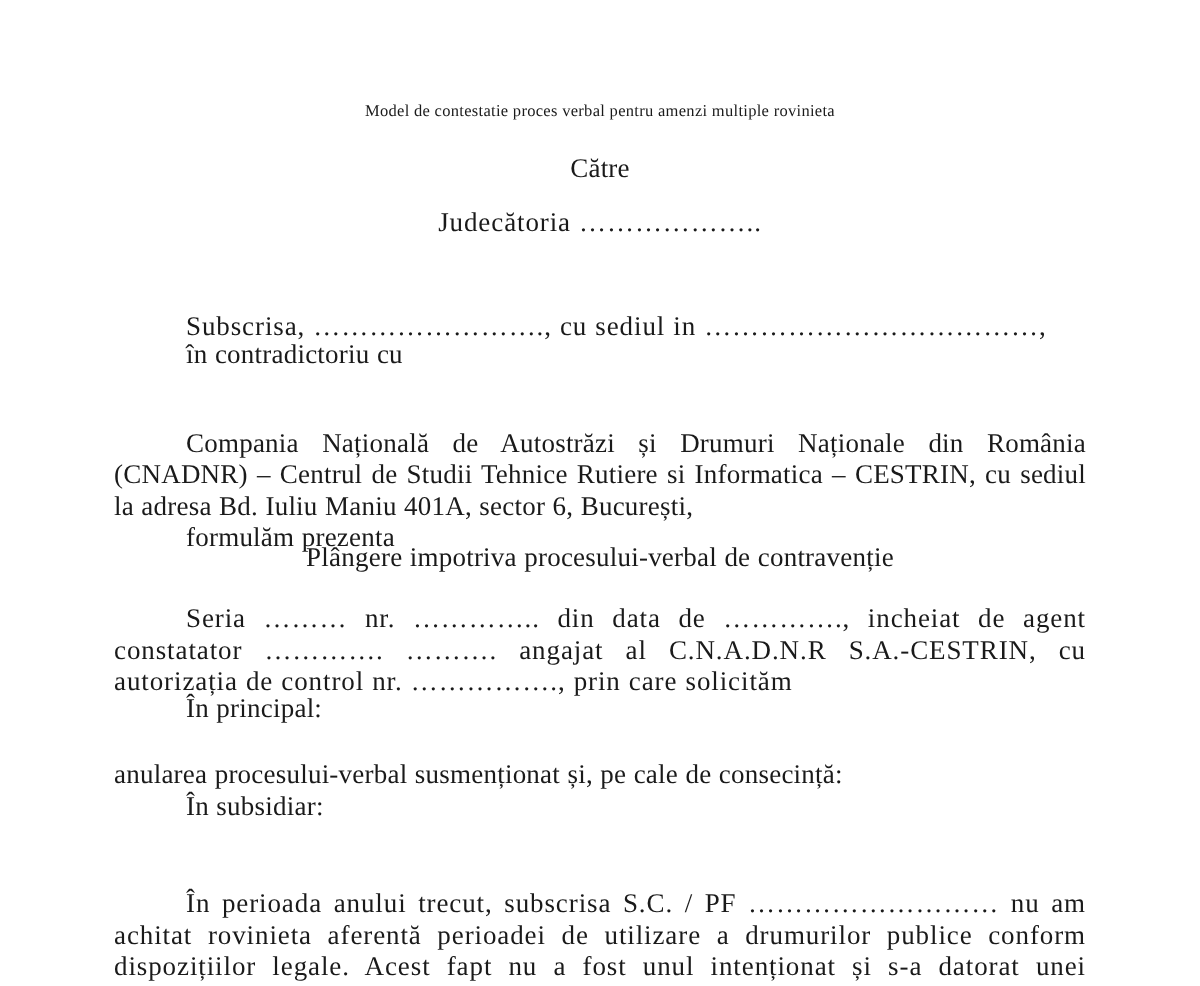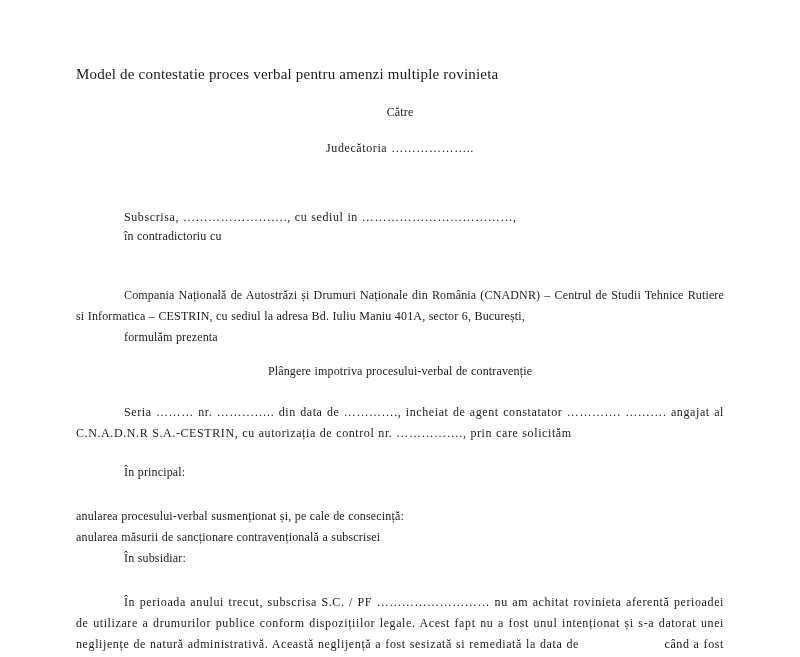--- a/index.html
+++ b/index.html
@@ -28,21 +28,21 @@
   
   .doc-body {
     position: absolute;
     left: 76px;
     top: 0;
     width: 648px;
   }
 
   .line,
   .para {
-    font-size: 12px;
+    font-size: 18px;
     line-height: 21px;
     letter-spacing: 0.15px;
     word-spacing: 0.3px;
     margin: 0;
     white-space: pre-wrap;
   }
 
   .para {
     text-align: justify;
     text-justify: inter-word;
@@ -51,22 +51,23 @@
     text-indent: 48px;
   }
 
   .center {
     text-align: center;
   }
 
   .tab1 { padding-left: 48px; }
 
   .title-main {
-    font-size: 15px;
+    font-size: 11px;
     line-height: 21px;
+    text-align: center;
     letter-spacing: 0.2px;
   }
 
   .dots {
     letter-spacing: 0.6px;
   }
 
   
   .blk-title     { position: absolute; left: 0;  top: 64px;  width: 648px; }
   .blk-catre     { position: absolute; left: 0;  top: 102px; width: 648px; }
@@ -118,21 +119,20 @@
     <div class="blk-seria">
       <div class="para indent dots">Seria ……… nr. ………….. din data de …………., incheiat de agent constatator …………. ………. angajat al C.N.A.D.N.R S.A.-CESTRIN, cu autorizația de control nr. ……………., prin care solicităm</div>
     </div>
 
     <div class="blk-principal">
       <div class="line tab1">În principal:</div>
     </div>
 
     <div class="blk-cereri">
       <div class="line">anularea procesului-verbal susmenționat și, pe cale de consecință:</div>
-      <div class="line">anularea măsurii de sancționare contravențională a subscrisei</div>
       <div class="line tab1">În subsidiar:</div>
     </div>
 
     <div class="blk-final">
       <div class="para indent dots">În perioada anului trecut, subscrisa S.C. / PF ……………………… nu am achitat rovinieta aferentă perioadei de utilizare a drumurilor publice conform dispozițiilor legale. Acest fapt nu a fost unul intenționat și s-a datorat unei neglijențe de natură administrativă. Această neglijență a fost sesizată si remediată la data de                     când a fost achitat tariful de utilizare pe o perioadă de</div>
     </div>
 
   </div>
 </div>
 

